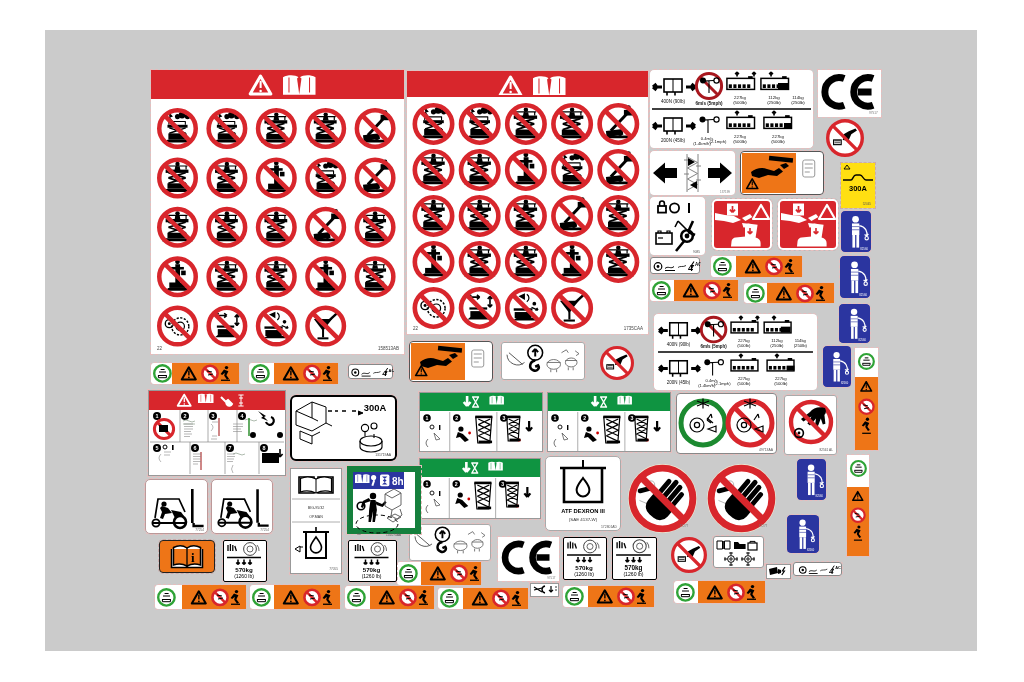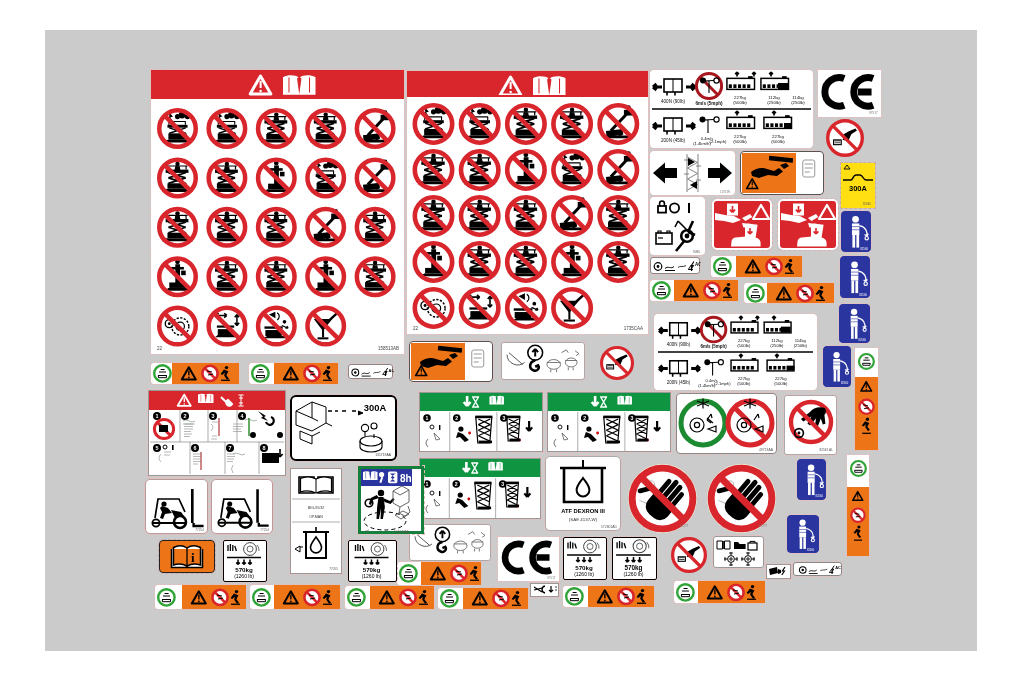--- a/index.html
+++ b/index.html
@@ -1372,21 +1372,21 @@
 <text x="25" y="40" font-size="3.6" fill="#333" text-anchor="middle">BIG-95/32</text>
 <text x="25" y="49" font-size="3.6" fill="#333" text-anchor="middle">OP.MAN</text>
 <path d="M25,58 v5" stroke="#000" stroke-width="1.6"></path>
 <path d="M12,63 h26 M15,63 v26 h20 v-26" stroke="#000" stroke-width="2" fill="none"></path>
 <path d="M25,68 c3.4,4.8 5.5,7 5.5,10.4 a5.5,5.5 0 1 1 -11,0 c0,-3.4 2.1,-5.6 5.5,-10.4 z" fill="none" stroke="#000" stroke-width="1.6"></path>
 <path d="M4,80 l5,-3 v6 z M9,78 h3" stroke="#000" stroke-width="1" fill="none"></path>
 <text x="47" y="101" font-size="3.2" fill="#666" text-anchor="end">77055</text>
 </svg>
   </div>
 
-<div class="lbl" style="left:358px;top:466px;width:66px;height:68px;border:3px solid #15803d;">
+<div class="lbl" style="left:347px;top:466px;width:74px;height:68px;border:6px solid #15803d;">
 <div class="ab" style="left:0;top:0;width:51px;height:17px;background:#2b35a0;"></div>
 <svg class="ab" style="left:0;top:0" width="51" height="66" viewBox="0 0 51 66">
 <g color="#2b35a0">
         <use href="#bookw" transform="translate(2,1.6) scale(.58)"></use>
       </g>
 <circle cx="20.6" cy="5.6" r="2.6" fill="#fff"></circle>
       <rect x="19.6" y="8" width="2" height="6" fill="#fff" transform="rotate(18 20.6 10)"></rect>
 <rect x="27" y="2.6" width="9.4" height="11.6" rx="1.6" fill="#fff"></rect>
 <path d="M29,4.4 h5.4 l-4.6,4 4.6,4 h-5.4 l4.6,-4 z" fill="#2b35a0" stroke="none"></path>
 <text x="39" y="13" font-size="10" font-weight="bold" fill="#fff">8h</text>

